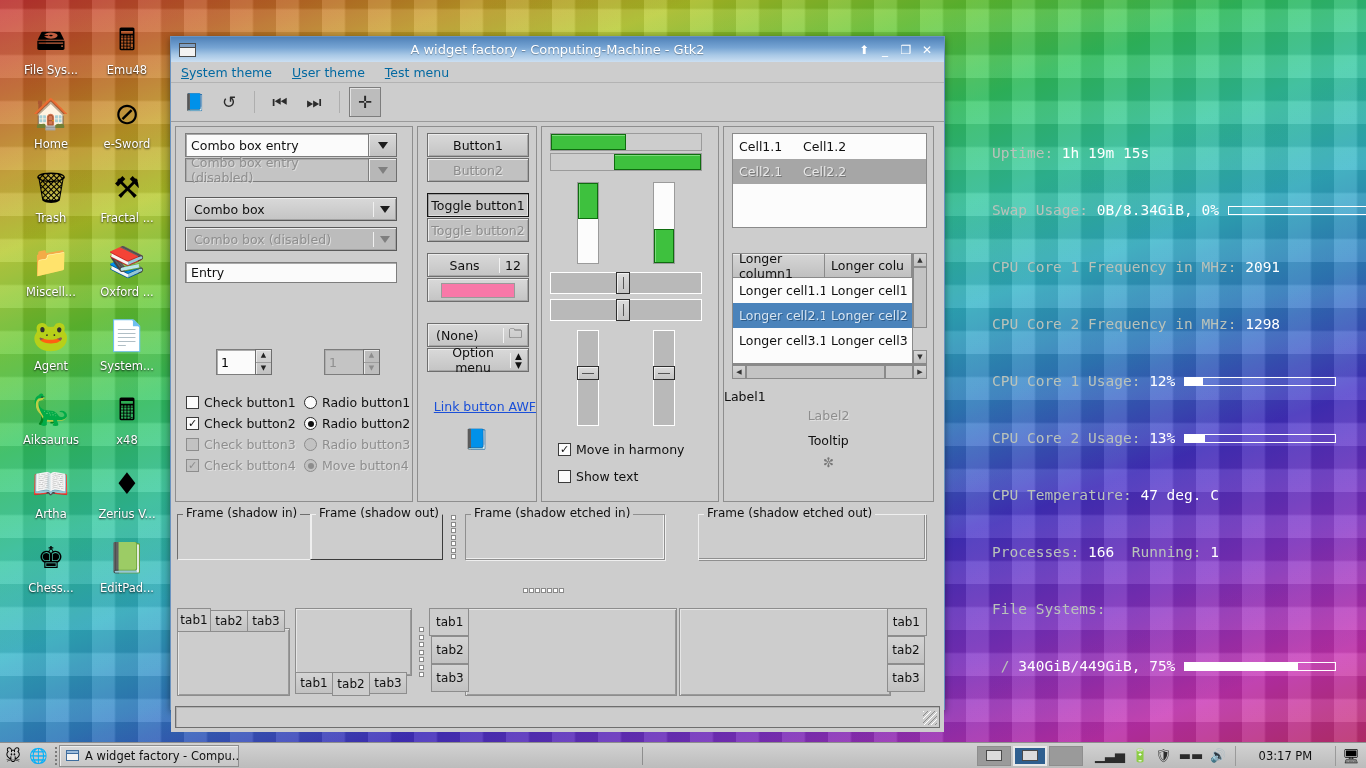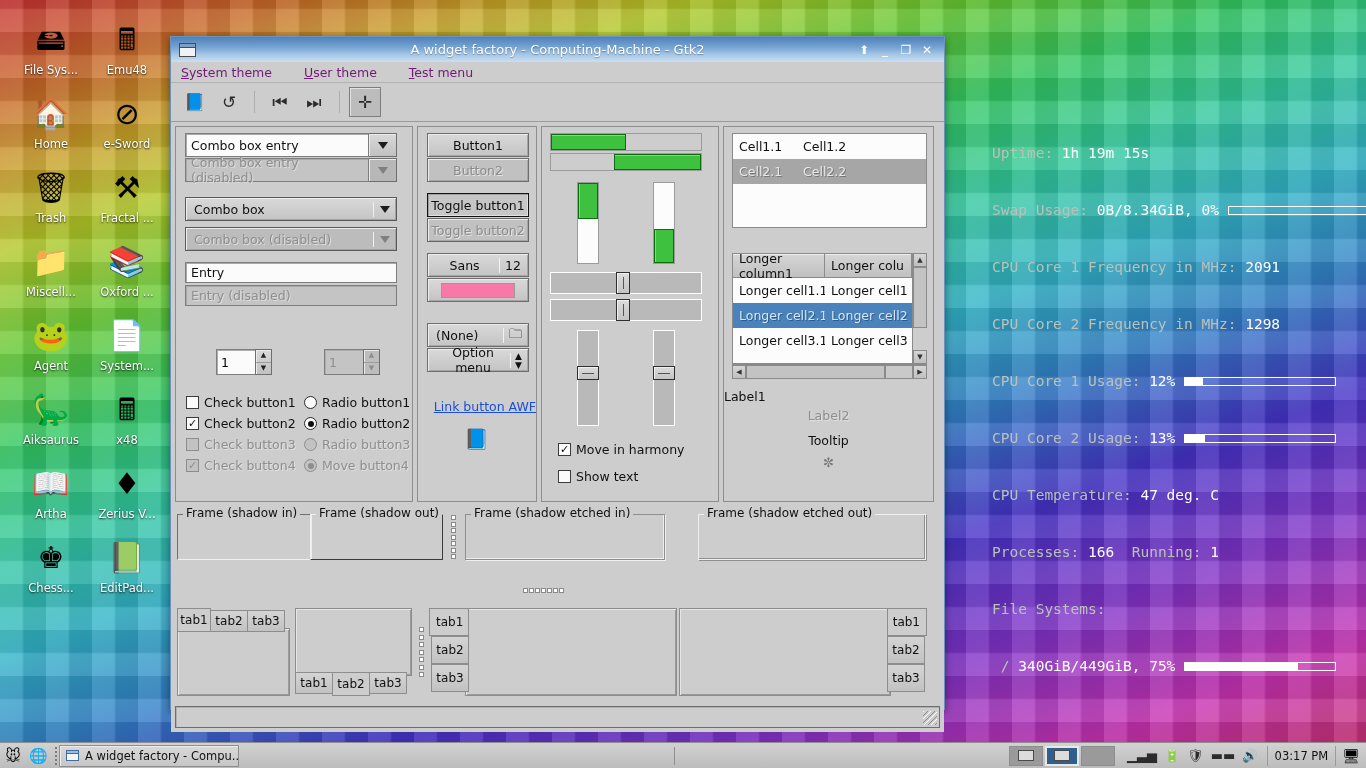--- a/index.html
+++ b/index.html
@@ -87,22 +87,22 @@
     position: absolute; left: 0; right: 0; text-align: center;
     font-size: 13px; color: #ffffff; font-weight: 400;
     text-shadow: 0 1px 1px rgba(0,0,0,0.3);
     pointer-events: none;
   }
   #tb-buttons { margin-left: auto; display: flex; gap: 7px; padding-right: 6px; z-index: 2; }
   #tb-buttons span { color: #ffffff; font-size: 12px; width: 14px; text-align: center; cursor: default; }
 
   #menubar {
     height: 21px; background: #cdcdcd; border-bottom: 1px solid #b3b3b3;
-    display: flex; align-items: center; padding-left: 8px; gap: 28px;
-    font-size: 12.5px; color: #701a75;
+    display: flex; align-items: center; padding-left: 8px; gap: 16px;
+    font-size: 12.5px; color: #0369a1;
   }
   #menubar .mi { padding: 1px 2px; cursor: default; }
   #menubar .mi u { text-decoration: underline; }
 
   #toolbar {
     height: 39px; background: #cdcdcd;
     border-bottom: 1px solid #9a9a9a;
     display: flex; align-items: center; padding: 0 8px; gap: 2px;
   }
   .tbtn {
@@ -299,21 +299,21 @@
   .task-item .ti {
     width: 13px; height: 11px; background: #f4f4f4; border: 1px solid #3f6d9e; flex: 0 0 auto;
   }
   .task-item .ti i { display: block; height: 3px; background: #9ebddc; border-bottom: 1px solid #3f6d9e; }
   #pager { display: flex; gap: 2px; padding: 0 4px; align-items: center; }
   .pg { width: 34px; height: 20px; border: 1px solid #8e8e8e; background: #9a9a9a; display: flex; align-items: center; justify-content: center; }
   .pg.active { background: #2f5f8f; border: 2px solid #e8e8e8; }
   .pg .mini { width: 16px; height: 11px; background: #dcdcdc; border: 1px solid #4a4a4a; }
   #tray { display: flex; align-items: center; gap: 7px; padding: 0 8px; }
   #tray .ic { font-size: 13px; color: #2c2c2c; display: flex; align-items: center; }
-  #clock { font-size: 11.5px; color: #101010; padding: 0 7px; border-left: 1px solid #9a9a9a; border-right: 1px solid #9a9a9a; height: 20px; display: flex; align-items: center; }
+  #clock { font-size: 11.5px; color: #101010; padding: 0 23px; border-left: 1px solid #9a9a9a; border-right: 1px solid #9a9a9a; height: 20px; display: flex; align-items: center; }
 </style>
 </head>
 <body>
 
 <div id="desktop">
 
   <div id="icon-grid">
       <div class="dicon">
         <div class="glyph">🖴</div>
         <div class="dlabel">File Sys...</div>
@@ -457,21 +457,20 @@
         </div>
         <div class="combo disabled" style="position:absolute; left:9px; top:100px; width:212px;">
           <span>Combo box (disabled)</span>
           <span style="display:flex;align-items:center">
               <span class="sepbar"></span>
               <span class="arrow-d dis"></span>
             </span>
         </div>
 
         <div class="entry" style="position:absolute; left:9px; top:135px; width:212px; height:21px;">Entry</div>
-        <div class="entry disabled" style="position:absolute; left:9px; top:158px; width:212px; height:21px;">Entry (disabled)</div>
 
         <div class="spin" style="position:absolute; left:40px; top:222px;">
           <div class="sv">1</div>
           <div class="sb">
               <i>▲</i>
               <i>▼</i>
             </div>
         </div>
         <div class="spin" style="position:absolute; left:148px; top:222px;">
           <div class="sv dis">1</div>

